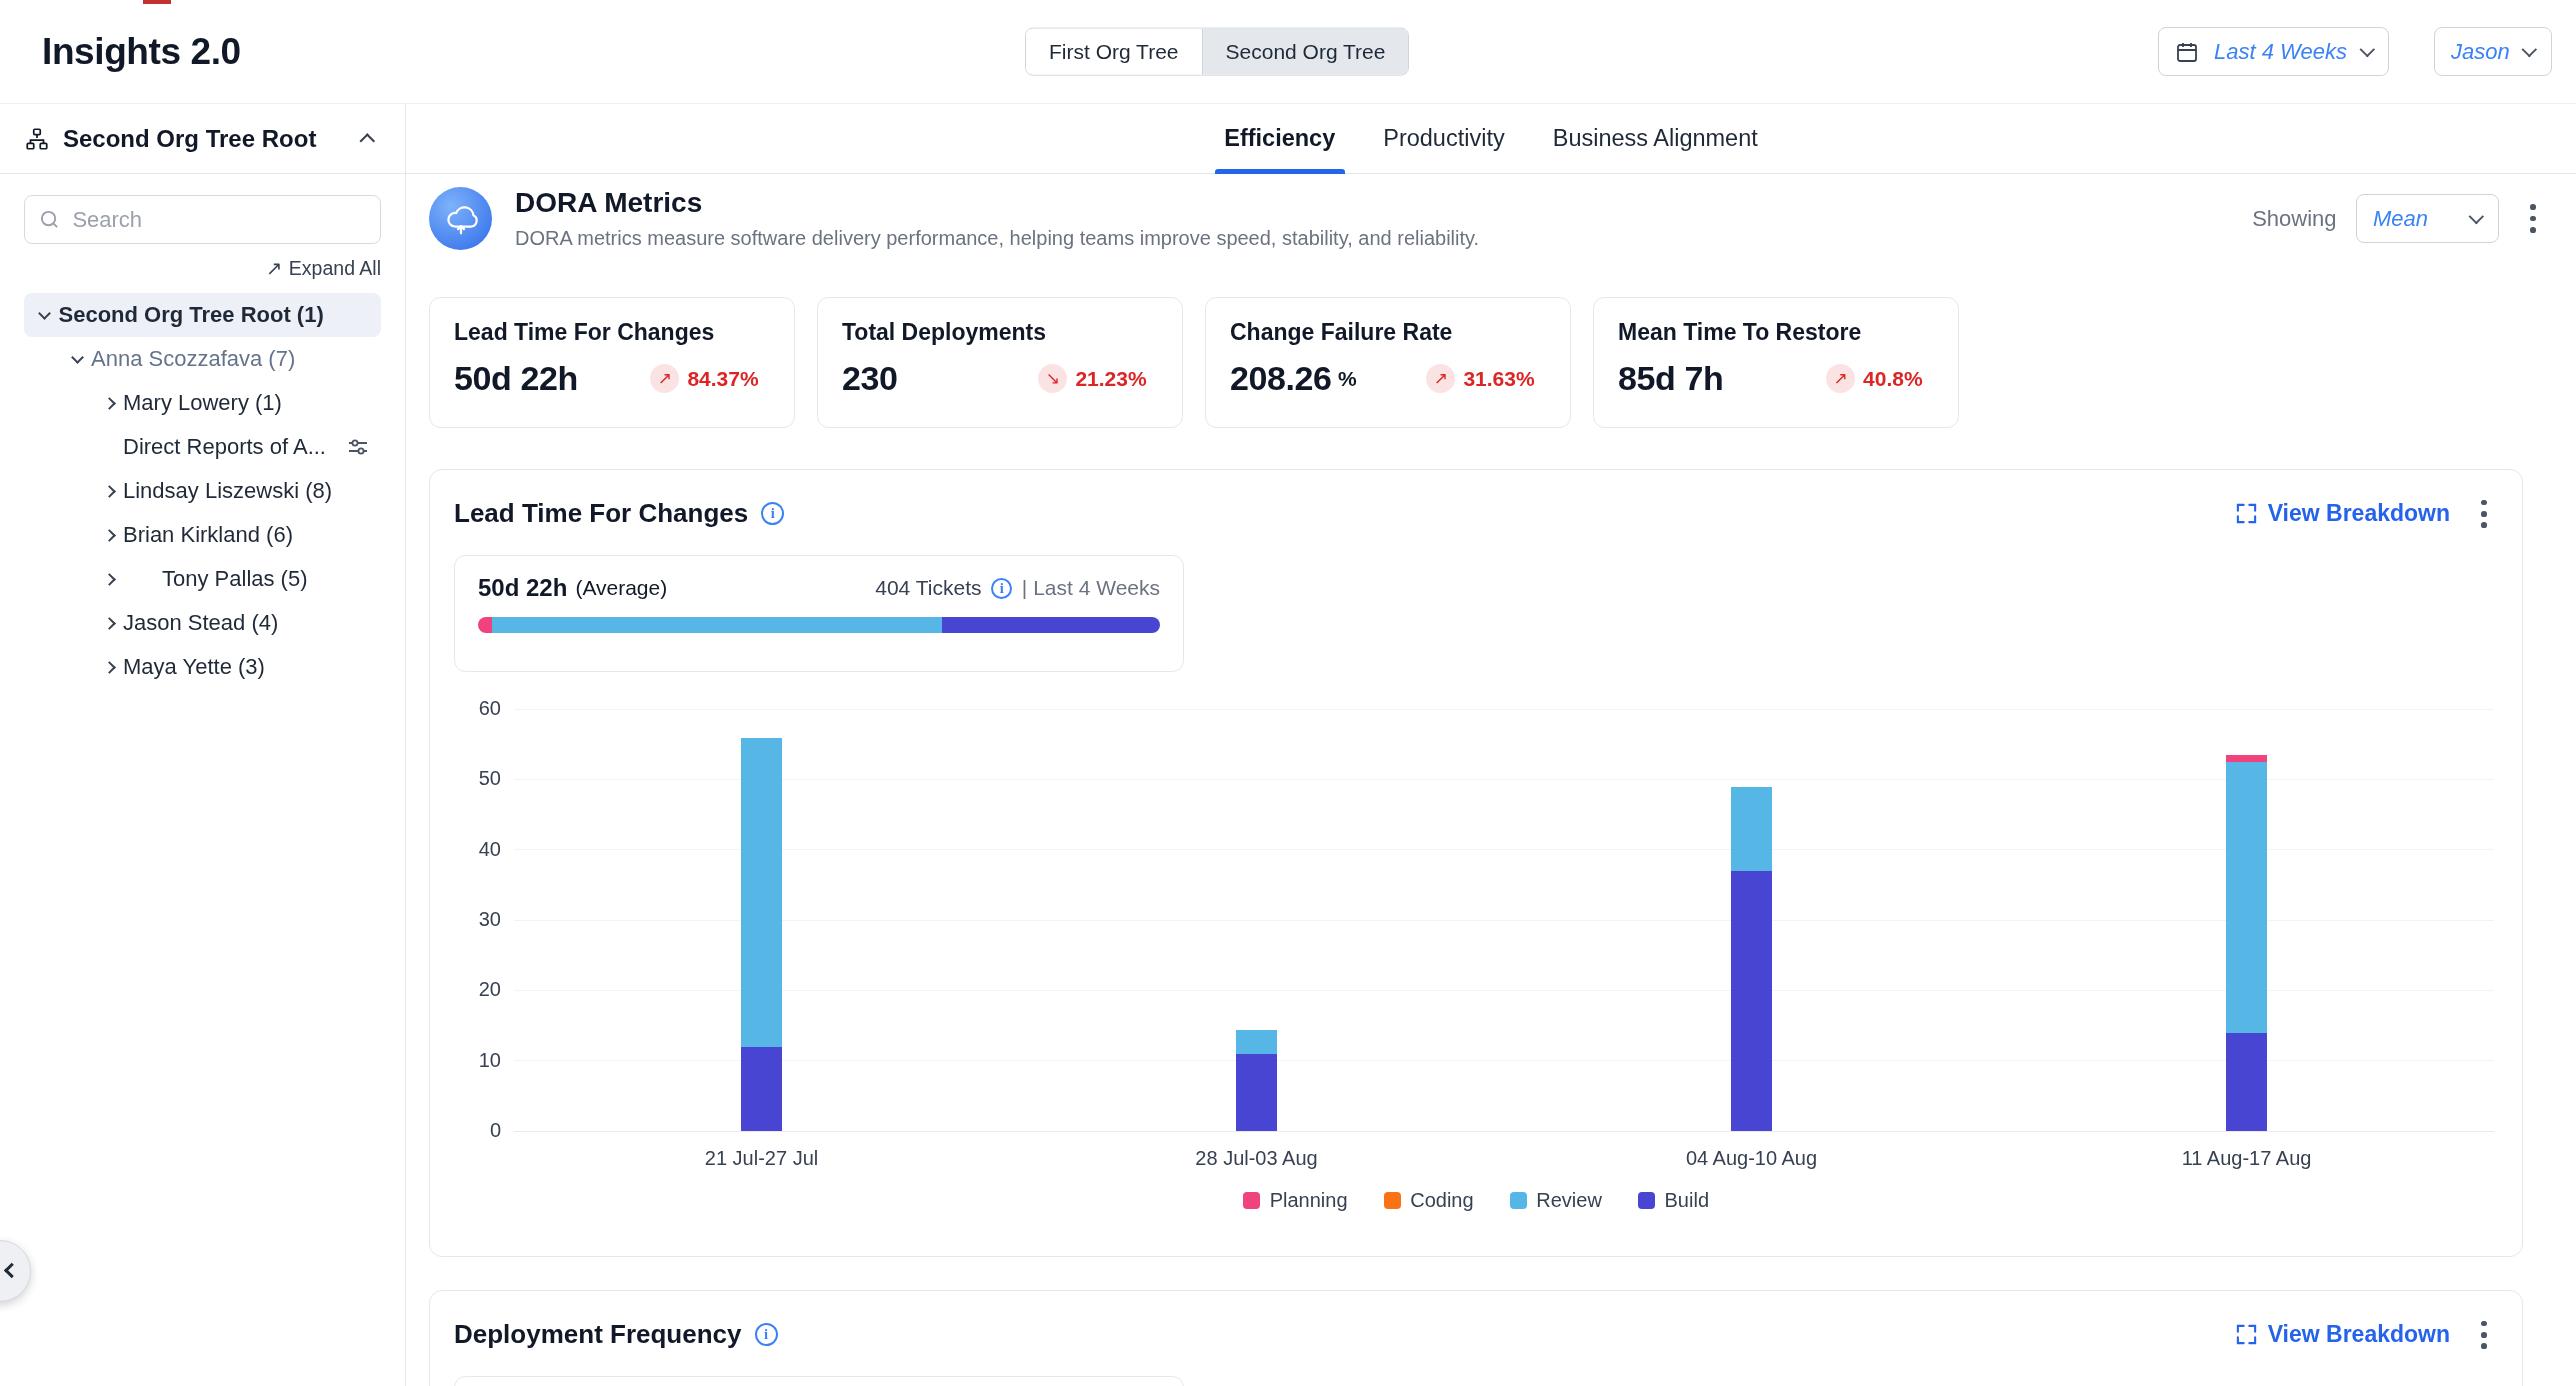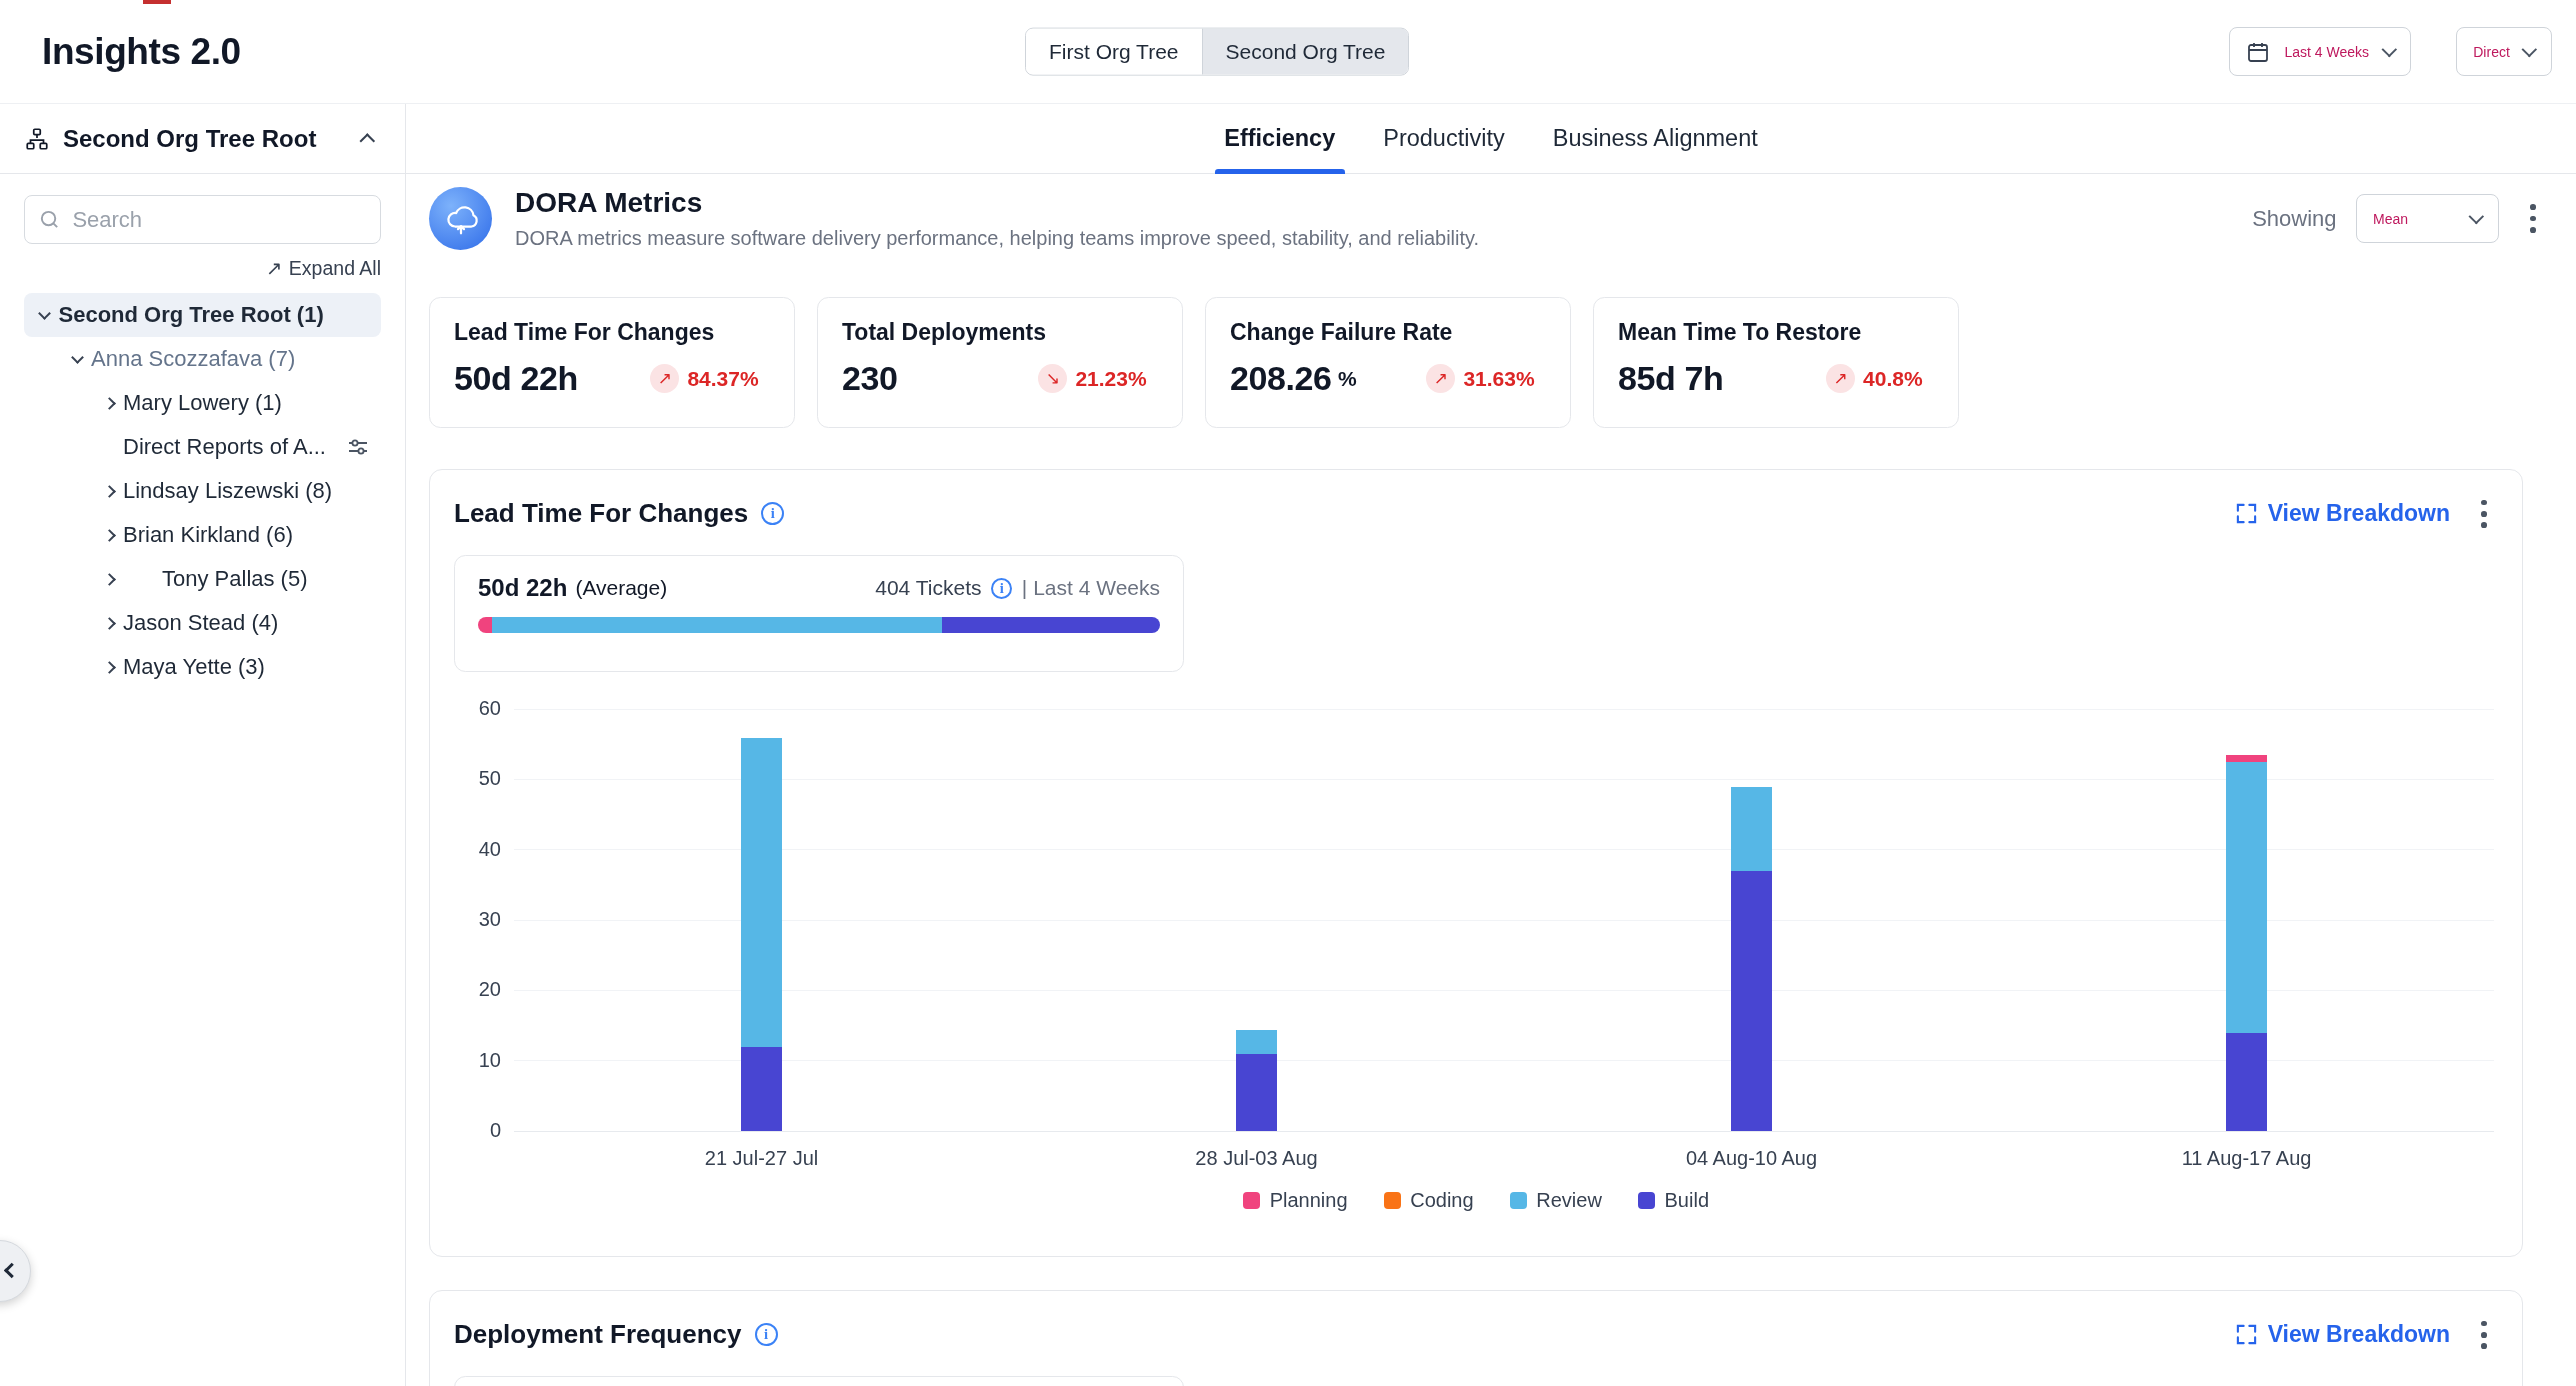--- a/index.html
+++ b/index.html
@@ -14,21 +14,21 @@
   .red-mark { position:absolute; left:143px; top:0; width:28px; height:4px; background:#c53030; }
 
   .org-toggle { position:absolute; left:1025px; top:50%; transform:translateY(-50%); display:flex;
                 border:0.8px solid #cfd4da; border-radius:8px; overflow:hidden; background:#fff; }
   .tg-btn { font-family:inherit; font-size:21px; color:#1f2937; background:#fff; border:none; padding:11.4px 23px; cursor:pointer; }
   .tg-btn + .tg-btn { border-left:0.8px solid #cfd4da; }
   .tg-btn.active { background:#e4e7ec; font-weight:500; }
 
   .header-controls { margin-left:auto; display:flex; align-items:center; gap:45px; }
   .select-box { display:flex; align-items:center; gap:14.6px; height:49px; border:0.8px solid #cfd4da; border-radius:8px;
-                padding:0 16px; font-size:14px; color:#be185d; background:#fff; }
+                padding:0 16px; font-size:22px; color:#3b82f6; background:#fff;font-style:italic; }
   .sel-chev { width:10.6px; height:10.6px; border-right:2.4px solid #4b5563; border-bottom:2.4px solid #4b5563;
               transform:rotate(45deg); margin-top:-4.9px; }
 
   
   .subheader { position:absolute; top:104px; left:0; width:100%; height:70px; border-bottom:0.8px solid #e5e7eb; display:flex; background:#fff; }
   .sidebar-head { width:406px; flex:none; border-right:0.8px solid #e5e7eb; display:flex; align-items:center; gap:13px; padding:0 32px 0 24px; }
   .sidebar-head .sb-title { font-size:24px; font-weight:700; }
   .chev-up { width:10.6px; height:10.6px; border-right:2.4px solid #374151; border-bottom:2.4px solid #374151;
              transform:rotate(-135deg); margin-top:6.5px; margin-left:auto; }
   .tabs-wrap { flex:1; display:flex; justify-content:center; }
@@ -139,21 +139,21 @@
         <span style="display:flex;">
           <svg width="24" height="24" viewBox="0 0 24 24" fill="none" stroke="#374151" stroke-width="1.8">
               <rect x="3" y="5" width="18" height="16" rx="2"></rect>
               <path d="M3 10h18M8 3v4M16 3v4"></path>
             </svg>
         </span>
         <span>Last 4 Weeks</span>
         <span class="sel-chev"></span>
       </div>
       <div class="select-box">
-        <span>Direct</span>
+        <span>Jason</span>
         <span class="sel-chev"></span>
       </div>
     </div>
   </div>
 
   <div class="subheader">
     <div class="sidebar-head">
       <span style="display:flex;">
         <svg width="26" height="26" viewBox="0 0 24 24" fill="none" stroke="#111827" stroke-width="1.6">
             <rect x="9" y="3" width="6" height="5" rx="1"></rect>

